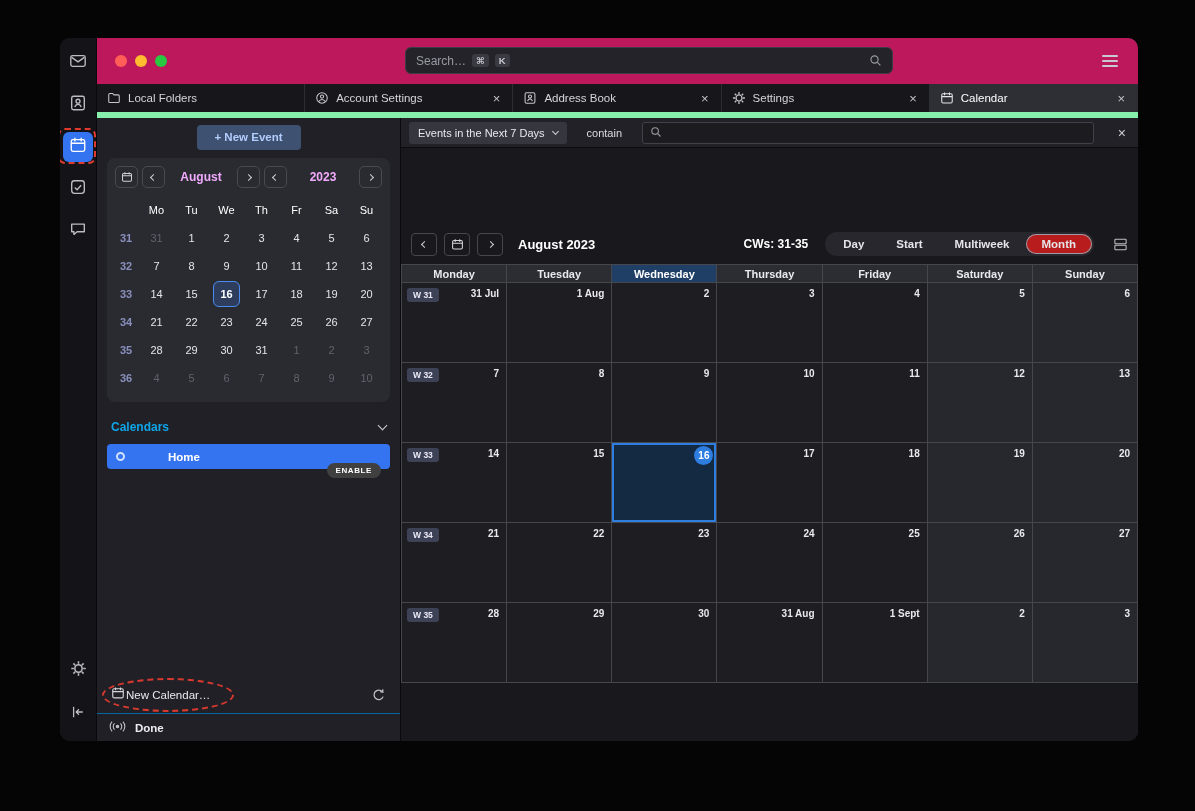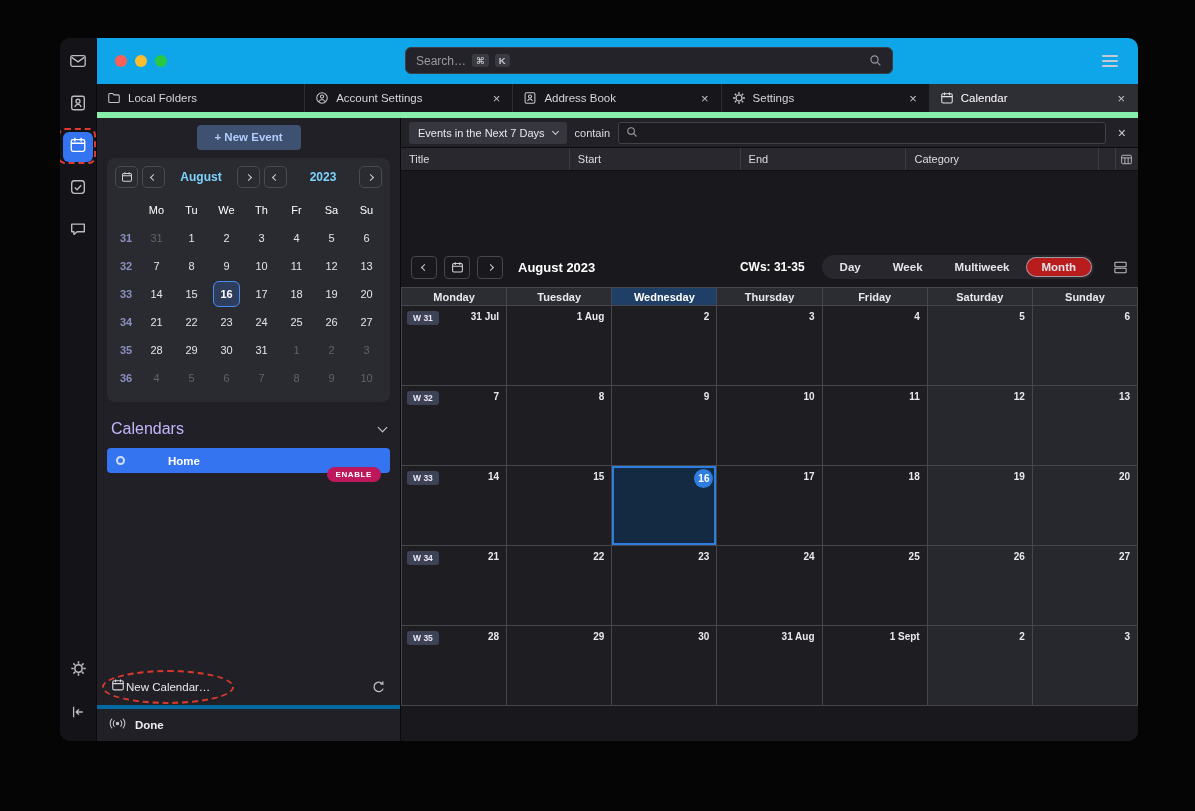--- a/index.html
+++ b/index.html
@@ -23,21 +23,21 @@
   }
   .space-item { width:30px; height:30px; border-radius:6px; display:flex; align-items:center; justify-content:center; position:relative; }
   .space-item.active { background:#3574f0; }
   .space-annotation { position:absolute; left:-5px; top:-4px; width:38px; height:36px; border:2px dashed #e03a2e; border-radius:7px; pointer-events:none; }
   .spaces-bottom { margin-top:auto; display:flex; flex-direction:column; align-items:center; gap:14px; }
 
   
   .main-col { flex:1; display:flex; flex-direction:column; min-width:0; }
 
   
-  .titlebar { height:46px; position:relative; display:flex; align-items:center; padding:0 18px; background:#0ea5e9; flex:0 0 auto; }
+  .titlebar { height:46px; position:relative; display:flex; align-items:center; padding:0 18px; background:#be185d; flex:0 0 auto; }
   .traffic { display:flex; gap:8px; }
   .light { width:12px; height:12px; border-radius:50%; }
   .light.red{background:#ff5f57}.light.yellow{background:#febc2e}.light.green{background:#28c840}
   .search-box {
     position:absolute; left:308px; top:9px; width:488px; height:27px;
     background:#232329; border:1px solid #3d3d45; border-radius:6px;
     display:flex; align-items:center; gap:6px; padding:0 10px; cursor:pointer;
   }
   .search-placeholder { color:#9a9aa3; font-size:12px; }
   .key-badge { background:#3a3a42; color:#c9c9d1; font-size:9.5px; padding:1px 4px; border-radius:3px; font-weight:700; }
@@ -58,51 +58,51 @@
 
   
   .left-panel { width:304px; background:#202026; border-right:1px solid #0a0a0c; display:flex; flex-direction:column; }
   .new-event-row { height:38px; display:flex; align-items:center; justify-content:center; flex:0 0 auto; }
   .new-event-btn { width:104px; height:25px; background:#3e5170; color:#b3cdfd; font-size:11.5px; font-weight:700; border:none; border-radius:4px; cursor:pointer; }
 
   .minical-card { margin:2px 10px 8px; background:#2a2a31; border-radius:8px; padding:8px 6px 10px; flex:0 0 auto; }
   .mc-nav { display:flex; align-items:center; gap:4px; padding:0 2px 8px; }
   .mc-btn { height:22px; min-width:23px; border:1px solid #494951; border-radius:5px; background:transparent; display:flex; align-items:center; justify-content:center; cursor:pointer; }
   .mc-group { flex:1; display:flex; align-items:center; justify-content:space-between; }
-  .mc-label { font-size:12px; font-weight:700; color:#7dd3fc; }
+  .mc-label { font-size:12px; font-weight:700; color:#f0abfc; }
   .mc-grid { display:grid; grid-template-columns:26px repeat(7,1fr); }
   .mc-grid span { height:28px; display:flex; align-items:center; justify-content:center; font-size:11px; }
   .mc-dh { font-weight:400; color:#ffffff; }
   .mc-wn { color:#8a90bd; font-weight:700; font-size:10.5px; }
   .mc-day { color:#e4e4ea; cursor:pointer; }
   .mc-day.muted { color:#62626c; }
   .mc-day.selected { width:27px; height:26px; place-self:center; border:1.5px solid #4b8bf0; background:rgba(66,133,244,.22); border-radius:6px; font-weight:700; color:#fff; }
 
-  .calendars-header { display:flex; align-items:center; padding:10px 14px 6px; font-size:16px; font-weight:400; color:#c4b5fd; flex:0 0 auto; cursor:pointer; }
+  .calendars-header { display:flex; align-items:center; padding:10px 14px 6px; font-size:12px; font-weight:700; color:#0ea5e9; flex:0 0 auto; cursor:pointer; }
   .calendars-header .chev { margin-left:auto; }
 
   .cal-item { margin:4px 10px; height:25px; background:#3574f0; border-radius:4px; display:flex; align-items:center; gap:7px; padding:0 9px; flex:0 0 auto; cursor:pointer; }
   .cal-dot { width:9px; height:9px; border-radius:50%; border:2px solid #cfe0ff; }
   .cal-name { font-size:11.5px; font-weight:700; color:#fff; flex:1;margin-left:36px; }
-  .cal-badge { background:#be185d; color:#fff; font-size:8px; font-weight:700; letter-spacing:.6px; padding:3px 9px; border-radius:999px;margin-top:28px; }
+  .cal-badge { background:#404040; color:#fff; font-size:8px; font-weight:700; letter-spacing:.6px; padding:3px 9px; border-radius:999px;margin-top:28px; }
 
   .left-spacer { flex:1; }
 
   .new-cal-row { position:relative; height:36px; display:flex; align-items:center; gap:1px; padding:0 14px; flex:0 0 auto; }
   .new-cal-label { font-size:11.5px; color:#e8e8ec; cursor:pointer; }
   .annotation-ellipse { position:absolute; left:5px; top:1px; width:132px; height:34px; border:2.5px dashed #d8392e; border-radius:50%; pointer-events:none; }
   .refresh-btn { margin-left:auto; display:flex; cursor:pointer; }
 
-  .status-bar { height:28px; border-top:4px solid #0369a1; display:flex; align-items:center; gap:9px; padding:16px 12px; flex:0 0 auto; }
+  .status-bar { height:28px; border-top:1px solid #0369a1; display:flex; align-items:center; gap:9px; padding:8px 12px; flex:0 0 auto; }
   .status-label { font-size:11.5px; font-weight:700; color:#ececf0; }
 
   
   .main-panel { flex:1; display:flex; flex-direction:column; min-width:0; background:#1a1a1f; }
 
-  .filterbar { height:30px; background:#212127; border-bottom:1px solid #0c0c0e; display:flex; align-items:center; gap:8px; padding:0 8px; flex:0 0 auto; }
+  .filterbar { height:30px; background:#212127; border-bottom:1px solid #0c0c0e; display:flex; align-items:center; gap:20px; padding:0 8px; flex:0 0 auto; }
   .filter-dropdown { height:22px; background:#36363e; border-radius:3px; display:flex; align-items:center; gap:8px; padding:0 9px; font-size:11px; color:#e8e8ee; cursor:pointer; }
   .contain-label { font-size:11px; color:#dcdce2; }
   .filter-search { flex:1; height:22px; background:#1b1b20; border:1px solid #41414a; border-radius:3px; display:flex; align-items:center; gap:6px; padding:0 7px; }
   .filter-search input { flex:1; background:transparent; border:none; outline:none; color:#e8e8ee; font-size:11px; }
   .filter-clear { color:#cfcfd6; font-size:14px; padding:0 4px; cursor:pointer; }
 
   .table-header { height:23px; background:#28282e; border-bottom:1px solid #101013; display:flex; align-items:stretch; font-size:11px; color:#dededf; flex:0 0 auto; }
   .th { padding:0 8px; border-right:1px solid #3c3c43; display:flex; align-items:center; cursor:pointer; }
   .th-title{width:173px} .th-start{width:175px} .th-end{width:170px} .th-category{width:197px}
   .th-spacer{flex:1; border-right:none;}
@@ -414,33 +414,20 @@
           <div class="filter-search">
             <span><svg width="12" height="12" viewBox="0 0 20 20" fill="none" stroke="#9a9aa2" stroke-width="1.8">
                   <circle cx="8.5" cy="8.5" r="5.5"></circle>
                   <path d="M12.8 12.8l4.7 4.7"></path>
                 </svg></span>
             <input value="" style="">
           </div>
           <span class="filter-clear">×</span>
         </div>
 
-        <div class="table-header">
-          <div class="th th-title">Title</div>
-          <div class="th th-start">Start</div>
-          <div class="th th-end">End</div>
-          <div class="th th-category">Category</div>
-          <div class="th th-spacer"></div>
-          <div class="th-icon">
-              <svg width="13" height="13" viewBox="0 0 20 20" fill="none" stroke="#c0c0c8" stroke-width="1.4">
-                <rect x="2.5" y="3.5" width="15" height="13" rx="1.5"></rect>
-                <path d="M2.5 7.5h15M7.5 7.5v9M12.5 7.5v9"></path>
-              </svg>
-            </div>
-        </div>
 
         <div class="event-list"></div>
 
         <div class="cal-toolbar">
           <span class="nav-btn">
               <span class="chev left small"></span>
             </span>
           <span class="nav-btn">
               <svg width="13" height="13" viewBox="0 0 20 20" fill="none" stroke="#d6d6dc" stroke-width="1.6">
                 <rect x="2.5" y="4" width="15" height="13" rx="2"></rect>
@@ -448,21 +435,21 @@
               </svg>
             </span>
           <span class="nav-btn">
               <span class="chev right small"></span>
             </span>
           <span class="cal-title">August 2023</span>
           <span class="toolbar-spacer"></span>
           <span class="cw-label">CWs: 31-35</span>
           <div class="view-switcher">
             <span class="view-btn">Day</span>
-            <span class="view-btn">Week</span>
+            <span class="view-btn">Start</span>
             <span class="view-btn">Multiweek</span>
             <span class="view-btn active">Month</span>
           </div>
           <span class="toolbar-icon">
               <svg width="15" height="15" viewBox="0 0 20 20" fill="none" stroke="#c0c0c8" stroke-width="1.4">
                 <rect x="2.5" y="3" width="15" height="6" rx="1"></rect>
                 <rect x="2.5" y="11" width="15" height="6" rx="1"></rect>
               </svg>
             </span>
         </div>

